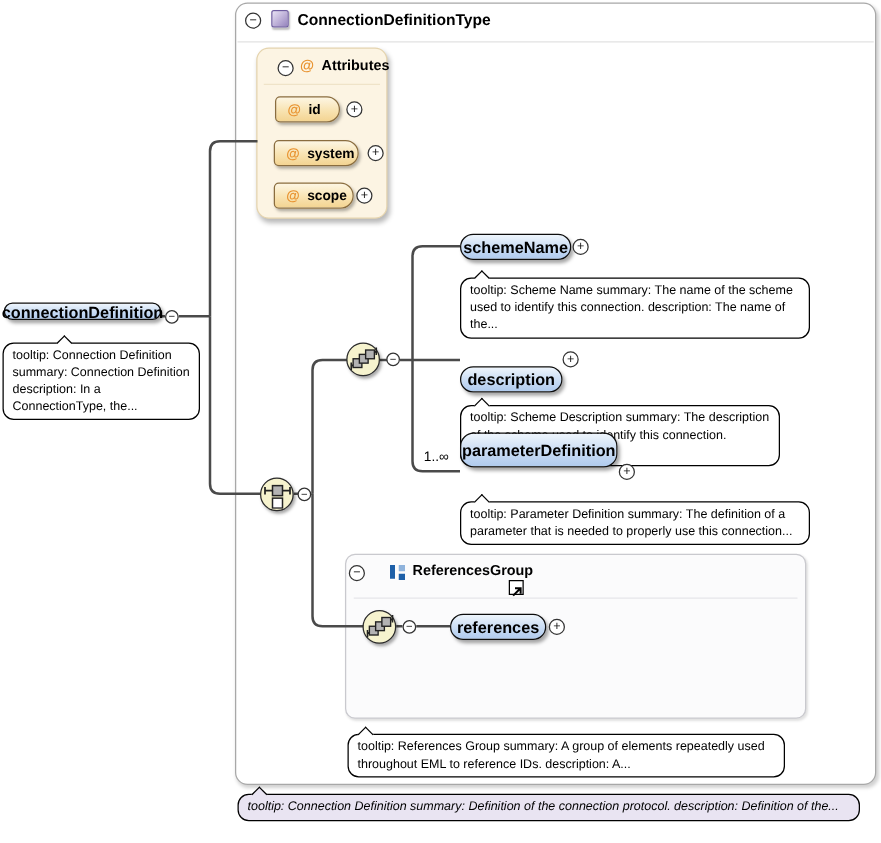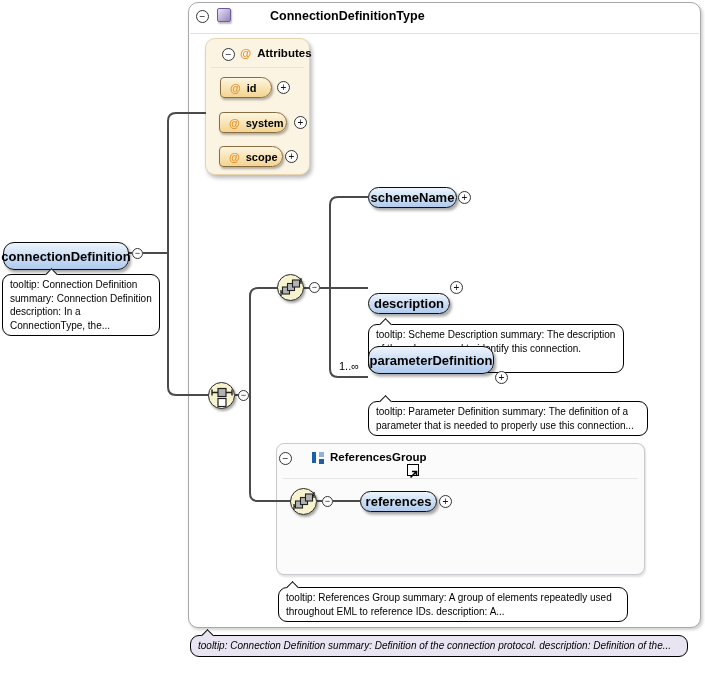--- a/index.html
+++ b/index.html
@@ -84,21 +84,21 @@
     <path d="M330,288 V205 Q330,197 338,197 H368"></path>
     <path d="M330,288 V369 Q330,377 338,377 H368"></path>
     <path d="M317,501 H322"></path>
     <path d="M333,501 H360"></path>
   </svg>
 
   <div class="abs tg lg" style="left:196px;top:10px;">−</div>
   <div class="abs" style="left:217px;top:8px;width:14px;height:14px;border:1px solid #6d5b9e;border-radius:2px;
               background:linear-gradient(135deg,#e8e2f4 0%,#b8aad4 60%,#9584bd 100%);
               box-shadow:1px 1.5px 1.5px rgba(0,0,0,.25);"></div>
-  <div class="abs hdr-title" style="left:238px;top:9px;margin-left:32px;">ConnectionDefinitionType</div>
+  <div class="abs hdr-title" style="left:238px;top:9px;">ConnectionDefinitionType</div>
 
   <div class="abs tg lg" style="left:222px;top:48px;">−</div>
   <div class="abs box-title" style="left:240px;top:47px;display:flex;gap:6px;">
     <span class="at">@</span>
     <span>Attributes</span>
   </div>
 
   <div class="abs apill" style="left:220px;top:77px;width:52px;height:21px;">
     <span class="at">@</span>
     <span>id</span>
@@ -110,21 +110,21 @@
     <span>system</span>
   </div>
   <div class="abs tg lg" style="left:294px;top:116px;">+</div>
 
   <div class="abs apill" style="left:219px;top:146px;width:64px;height:21px;">
     <span class="at">@</span>
     <span>scope</span>
   </div>
   <div class="abs tg lg" style="left:285px;top:150px;">+</div>
 
-  <div class="abs epill" style="left:3px;top:242px;width:126px;height:28px;">connectionDefinition</div>
+  <div class="abs epill" style="left:3px;top:242px;width:126px;height:14px;">connectionDefinition</div>
   <div class="abs tg sm" style="left:132px;top:248px;">−</div>
   <div class="abs tooltip" style="left:2px;top:274px;width:158px;">
     <i class="ptr" style="left:44px;"></i>
     <span>tooltip: Connection Definition summary: Connection Definition description: In a ConnectionType, the...</span>
   </div>
 
   <div class="abs comp" style="left:208px;top:382px;">
     <svg width="24" height="24" viewBox="0 0 24 24" style="margin:0 auto;">
       <path d="M2,9.5 H22 M2,6.5 V12.5 M22,6.5 V12.5" stroke="#222" stroke-width="1.4" fill="none"></path>
       <rect x="8" y="5.5" width="8" height="8" fill="#b3b3b3" stroke="#222" stroke-width="1.2"></rect>
@@ -138,20 +138,24 @@
       <path d="M2,18 L22,6 M2,15 L2,21 M22,3 L22,9" stroke="#222" stroke-width="1.3" fill="none"></path>
       <rect x="3.5" y="12" width="7" height="7" fill="#b3b3b3" stroke="#222" stroke-width="1.1"></rect>
       <rect x="8.5" y="8.5" width="7" height="7" fill="#b3b3b3" stroke="#222" stroke-width="1.1"></rect>
       <rect x="13.5" y="5" width="7" height="7" fill="#b3b3b3" stroke="#222" stroke-width="1.1"></rect>
     </svg>
   </div>
   <div class="abs tg sm" style="left:309px;top:282px;">−</div>
 
   <div class="abs epill" style="left:368px;top:187px;width:89px;height:21px;">schemeName</div>
   <div class="abs tg lg" style="left:458px;top:191px;">+</div>
+  <div class="abs tooltip" style="left:368px;top:222px;width:280px;">
+    <i class="ptr" style="left:12px;"></i>
+    <span>tooltip: Scheme Name summary: The name of the scheme used to identify this connection. description: The name of the...</span>
+  </div>
 
   <div class="abs epill" style="left:368px;top:277px;width:82px;height:21px;margin-top:16px;">description</div>
   <div class="abs tg lg" style="left:450px;top:281px;">+</div>
   <div class="abs tooltip" style="left:368px;top:324px;width:256px;">
     <i class="ptr" style="left:12px;"></i>
     <span>tooltip: Scheme Description summary: The description of the scheme used to identify this connection. description: The...</span>
   </div>
 
   <div class="abs card" style="left:339px;top:360px;">1..∞</div>
   <div class="abs epill" style="left:368px;top:346px;width:126px;height:28px;">parameterDefinition</div>

